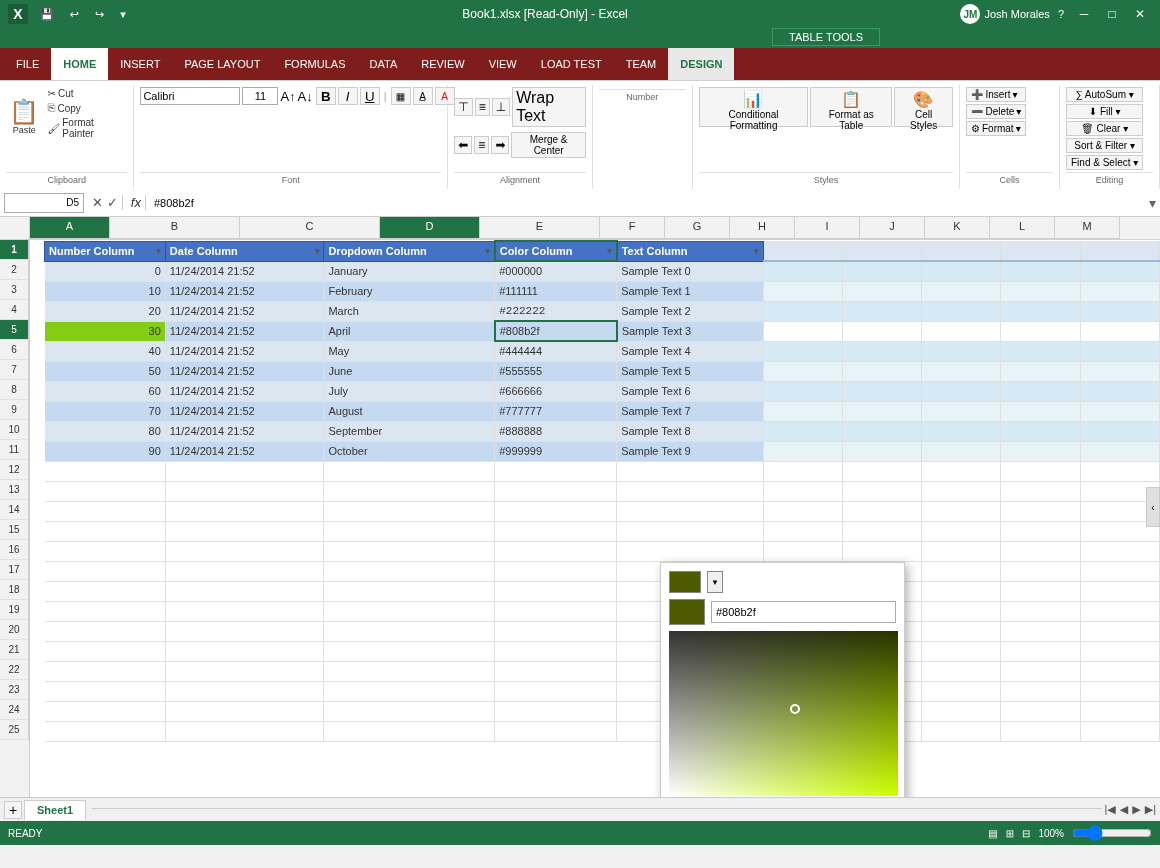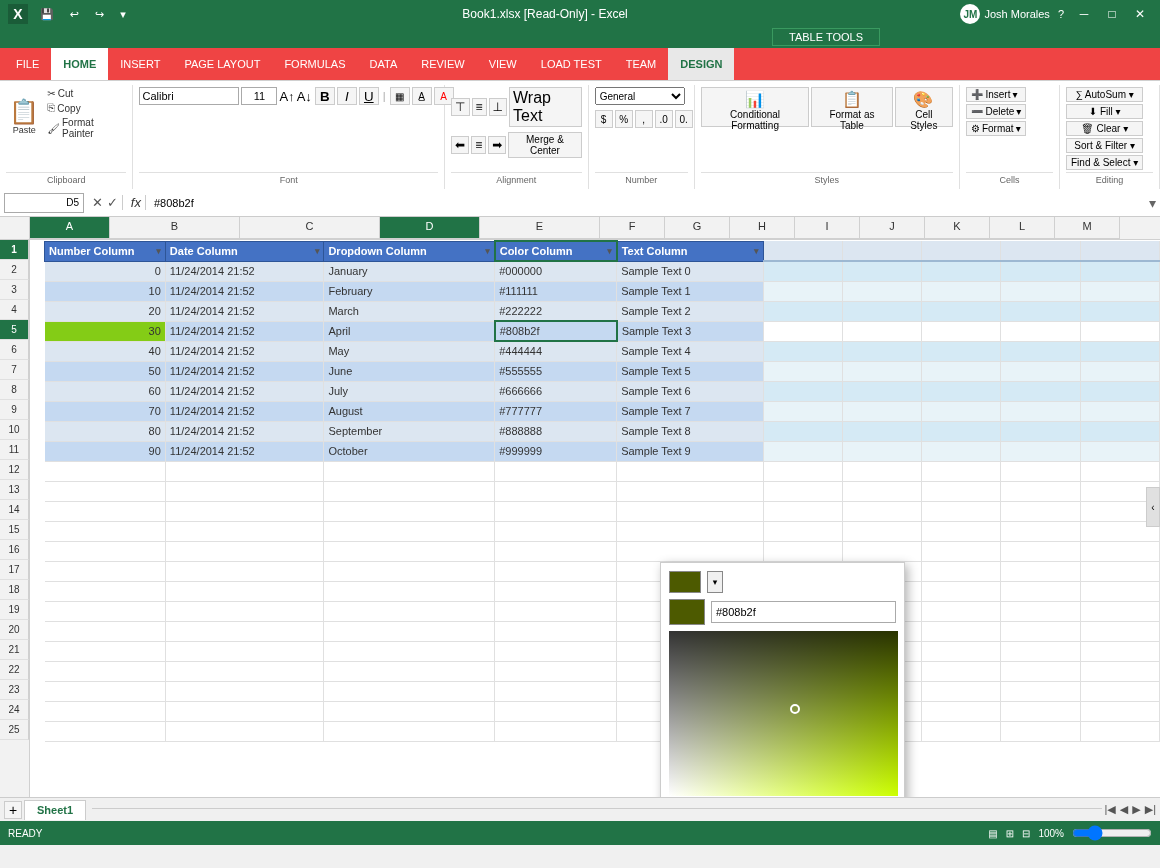--- a/index.html
+++ b/index.html
@@ -18,21 +18,21 @@
     .title-bar-left { display: flex; align-items: center; gap: 8px; }
     .title-bar-center { color: white; font-size: 12px; flex: 1; text-align: center; }
     .title-icon { width: 20px; height: 20px; background: #1a5c38; display: flex; align-items: center; justify-content: center; color: white; font-size: 14px; font-weight: bold; }
     .quick-btn { color: white; font-size: 11px; padding: 2px 4px; cursor: pointer; }
     .win-btn { width: 24px; height: 24px; display: flex; align-items: center; justify-content: center; color: white; cursor: pointer; font-size: 12px; }
     
     
     .ribbon-tabs {
       display: flex;
       align-items: flex-end;
-      background: #ef4444;
+      background: #7f1d1d;
       height: 32px;
       padding: 0 0 0 4px;
     }
     .ribbon-tab {
       padding: 6px 12px;
       color: white;
       font-size: 11px;
       cursor: pointer;
       height: 32px;
       display: flex;
@@ -446,32 +446,20 @@
         <span style="cursor:pointer; font-size:12px; padding:1px 3px; border:1px solid #ccc; background:#f5f5f5;">⬅</span>
         <span style="cursor:pointer; font-size:12px; padding:1px 3px; border:1px solid #ccc; background:#f5f5f5;">≡</span>
         <span style="cursor:pointer; font-size:12px; padding:1px 3px; border:1px solid #ccc; background:#f5f5f5;">➡</span>
         <button style="cursor:pointer; font-size:10px; padding:1px 3px; border:1px solid #ccc; background:#f5f5f5;">Merge &amp; Center</button>
       </div>
     </div>
     <div class="ribbon-group-label">Alignment</div>
   </div>
 
   <div class="ribbon-group" style="min-width:100px;">
-    <div class="ribbon-group-content" style="flex-direction:column; gap:3px;">
-      <div class="font-row">
-        <select style="font-size:10px; width:90px; height:18px;"><option>General</option></select>
-      </div>
-      <div class="font-row">
-        <button style="width:18px;height:18px;border:1px solid #ccc;background:#f5f5f5;font-size:10px;cursor:pointer;">$</button>
-        <button style="width:18px;height:18px;border:1px solid #ccc;background:#f5f5f5;font-size:10px;cursor:pointer;">%</button>
-        <button style="width:18px;height:18px;border:1px solid #ccc;background:#f5f5f5;font-size:10px;cursor:pointer;">,</button>
-        <button style="width:18px;height:18px;border:1px solid #ccc;background:#f5f5f5;font-size:10px;cursor:pointer;">.0</button>
-        <button style="width:18px;height:18px;border:1px solid #ccc;background:#f5f5f5;font-size:10px;cursor:pointer;">0.</button>
-      </div>
-    </div>
     <div class="ribbon-group-label">Number</div>
   </div>
 
   <div class="ribbon-group" style="min-width:160px;">
     <div class="ribbon-group-content" style="flex-direction:column; gap:3px;">
       <div class="font-row">
         <button style="cursor:pointer; font-size:10px; padding:2px 6px; border:1px solid #ccc; background:#f5f5f5; display:flex; flex-direction:column; align-items:center; height:40px;">
           <span style="font-size:16px;">📊</span>
           <span>Conditional Formatting</span>
         </button>
@@ -642,21 +630,21 @@
           <td></td>
               <td></td>
               <td></td>
               <td></td>
               <td></td>
         </tr>
         <tr class="data-row">
           <td class="cell-num" style="background:#dce6f1;">20</td>
           <td style="background:#dce6f1;">11/24/2014 21:52</td>
           <td style="background:#dce6f1;">March</td>
-          <td style="background:#dce6f1;">#222222</td>
+          <td style="background:#dce6f1;font-family:Liberation Mono, monospace;">#222222</td>
           <td style="background:#dce6f1;">Sample Text 2</td>
           <td></td>
               <td></td>
               <td></td>
               <td></td>
               <td></td>
         </tr>
 
         <tr>
           <td class="cell-num" style="background:#84cc16;">30</td>

